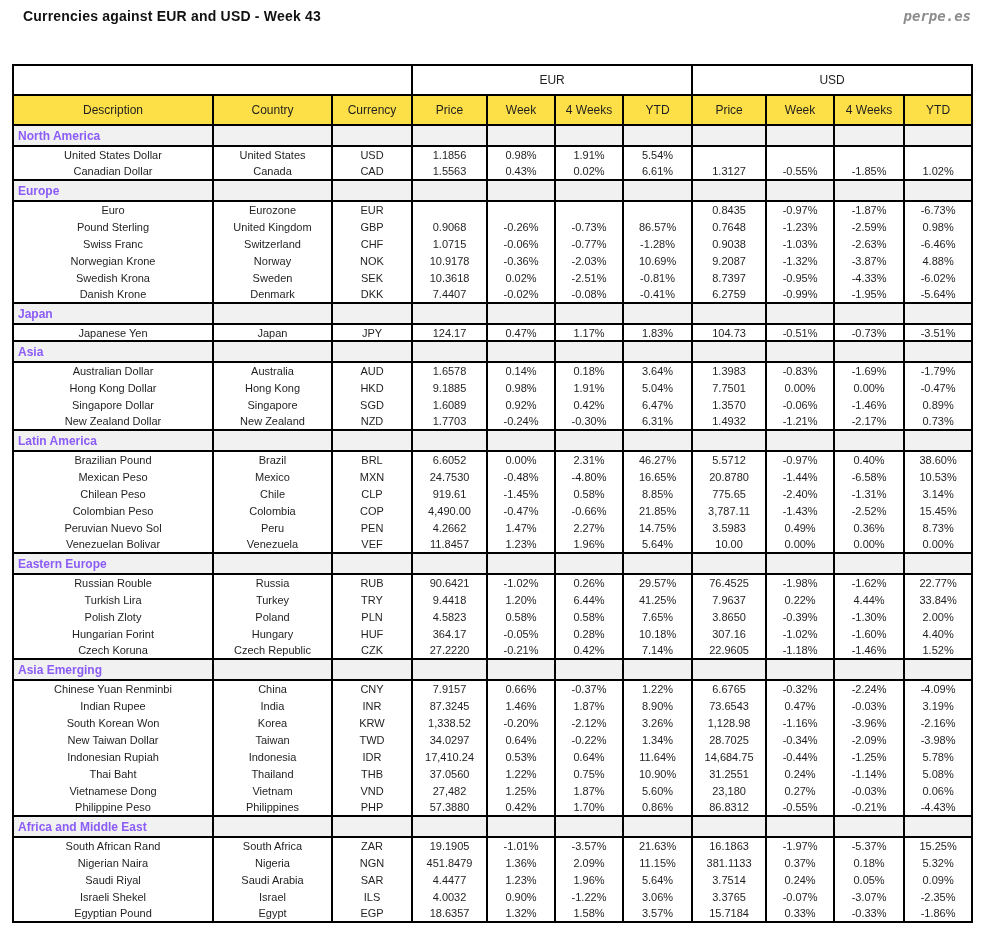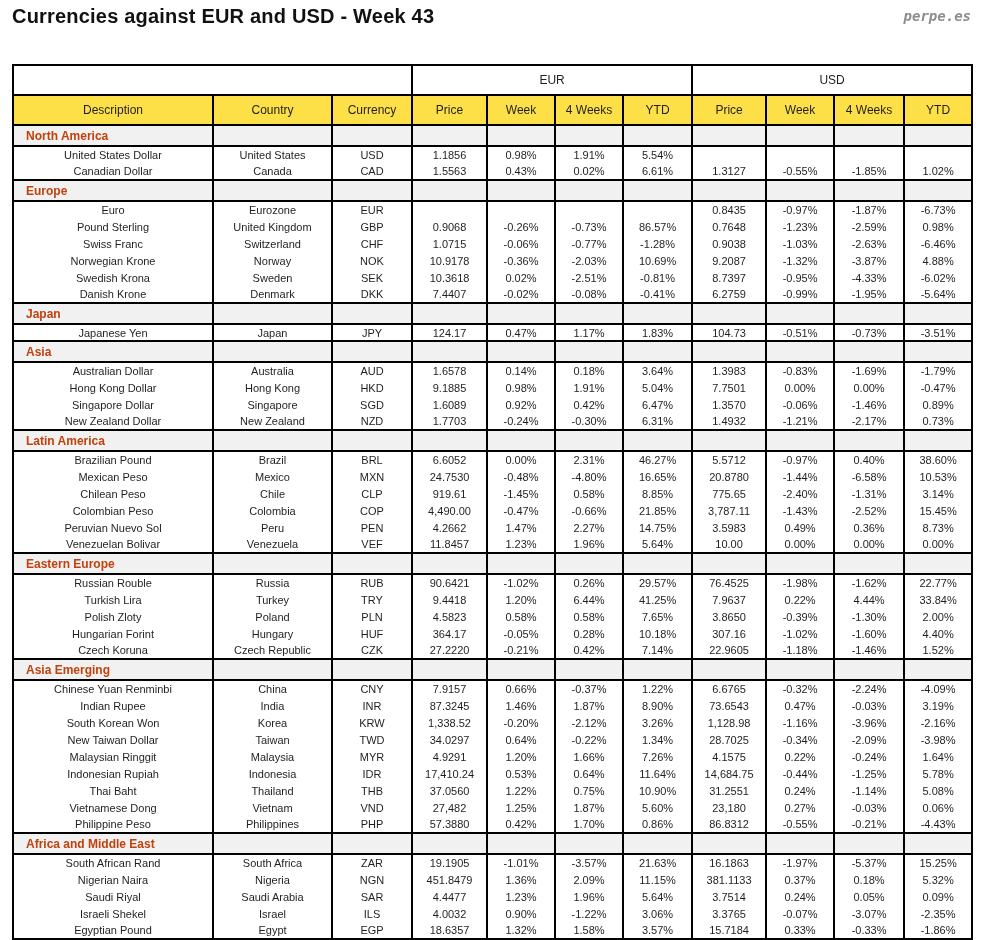--- a/index.html
+++ b/index.html
@@ -18,22 +18,23 @@
     background:#ffffff;
     font-family:"Liberation Sans", sans-serif;
     color:var(--text);
     overflow:hidden;
   }
   .titlebar{
     position:absolute;left:12px;right:13px;top:4px;height:24px;
     display:flex;justify-content:space-between;align-items:center;
   }
   .title{
-    font-size:20px;font-weight:bold;color:#111;
+    font-size:14px;font-weight:bold;color:#111;
     letter-spacing:0.2px;
+    margin-left:11px;
   }
   .brand{
     font-family:"DejaVu Sans Mono", monospace;
     font-style:italic;font-weight:bold;
     font-size:14px;color:var(--brand-gray);
   }
   table.fx{
     position:absolute;left:12px;top:28px;
     width:959px;
     border-collapse:collapse;
@@ -60,22 +61,22 @@
   
   tr.section{height:21px;}
   tr.section td{
     border-left:2px solid var(--border);
     border-right:2px solid var(--border);
     border-top:2px solid var(--border);
     border-bottom:2px solid var(--border);
     background:var(--section-bg);
   }
   tr.section td.section-name{
-    text-align:left;padding-left:12px;
-    font-weight:bold;font-size:12px;color:#c2410c;
+    text-align:left;padding-left:4px;
+    font-weight:bold;font-size:12px;color:#8b5cf6;
   }
   tr.data{height:17px;}
   tr.data td{
     border-left:2px solid var(--border);
     border-right:2px solid var(--border);
     background:#fff;
   }
   table.fx{border:2px solid var(--border);margin-top:36px;}
   td.pos{color:var(--pos);}
   td.neg{color:var(--neg);}
@@ -573,33 +574,20 @@
           <td>34.0297</td>
           <td class="pos">0.64%</td>
           <td class="neg">-0.22%</td>
           <td class="pos">1.34%</td>
           <td>28.7025</td>
           <td class="neg">-0.34%</td>
           <td class="neg">-2.09%</td>
           <td class="neg">-3.98%</td>
         </tr>
         <tr class="data">
-          <td>Malaysian Ringgit</td>
-          <td>Malaysia</td>
-          <td>MYR</td>
-          <td>4.9291</td>
-          <td class="pos">1.20%</td>
-          <td class="pos">1.66%</td>
-          <td class="pos">7.26%</td>
-          <td>4.1575</td>
-          <td class="pos">0.22%</td>
-          <td class="neg">-0.24%</td>
-          <td class="pos">1.64%</td>
-        </tr>
-        <tr class="data">
           <td>Indonesian Rupiah</td>
           <td>Indonesia</td>
           <td>IDR</td>
           <td>17,410.24</td>
           <td class="pos">0.53%</td>
           <td class="pos">0.64%</td>
           <td class="pos">11.64%</td>
           <td>14,684.75</td>
           <td class="neg">-0.44%</td>
           <td class="neg">-1.25%</td>

